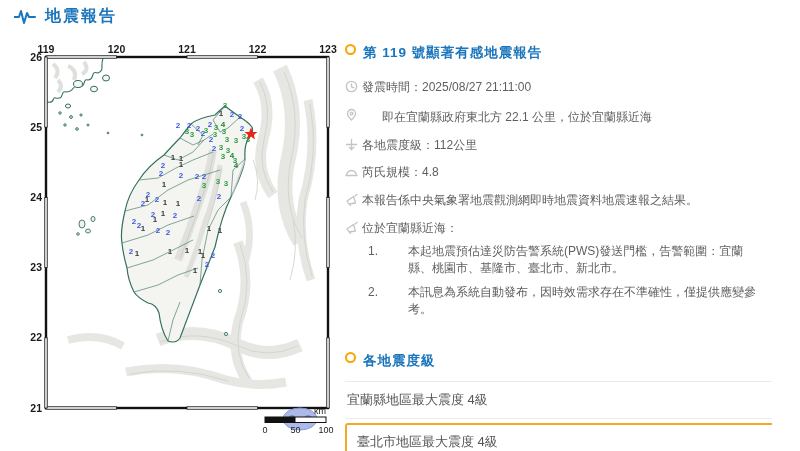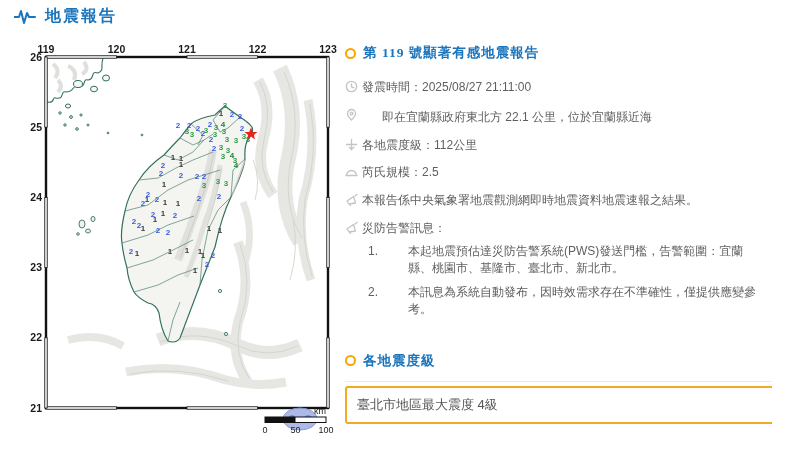--- a/index.html
+++ b/index.html
@@ -8,21 +8,21 @@
 
   
   .hdr{position:absolute;left:14px;top:6px;display:flex;align-items:center;gap:9px;}
   .hdr h1{font-size:16px;font-weight:bold;color:#1b75bc;margin:0;letter-spacing:2px;}
 
   
   .map-wrap{position:absolute;left:8px;top:40px;width:335px;height:411px;}
 
   
   .report{position:absolute;left:345px;top:44px;width:448px;height:407px;color:#5f5f5f;}
-  .sec-title{display:flex;align-items:center;gap:7px;font-size:13.5px;font-weight:bold;color:#1b75bc;letter-spacing:1px;font-family:Liberation Serif, serif;}
+  .sec-title{display:flex;gap:7px;font-size:13.5px;font-weight:bold;color:#1b75bc;letter-spacing:1px;}
   .donut{width:7px;height:7px;border:2.5px solid #f7a600;border-radius:50%;flex:0 0 auto;background:#fff;}
   .details{margin-top:17px;}
   .d-row{display:flex;align-items:flex-start;gap:4px;margin-bottom:11px;font-size:12px;line-height:1.4;color:#5f5f5f;}
   .d-icon{flex:0 0 13px;width:13px;height:13px;margin-top:1px;}
   .d-body{flex:1;}
   .d-sub{margin-left:20px;margin-top:2px;}
   .d-list{margin:6px 0 0 6px;}
   .d-li{display:flex;gap:0;margin-bottom:8px;}
   .d-li .num{flex:0 0 40px;}
   .d-li .txt{flex:1;padding-right:30px;}
@@ -301,61 +301,65 @@
           <div class="d-body">
             <div>各地震度級：112公里</div>
           </div>
         </div>
         <div class="d-row">
           <svg class="d-icon" width="13" height="13" viewBox="0 0 13 13">
             <path d="M1.5,10.5 a5,5 0 0 1 10,0" class="ico"></path>
             <line x1="1" y1="10.5" x2="12" y2="10.5" class="ico"></line>
           </svg>
           <div class="d-body">
-            <div>芮氏規模：2.5</div>
+            <div>芮氏規模：4.8</div>
           </div>
         </div>
         <div class="d-row">
           <svg class="d-icon" width="13" height="13" viewBox="0 0 13 13">
             <path d="M2,8 L8.5,3.5 L10.5,10 L4,11 Z" class="ico"></path>
             <line x1="10" y1="3" x2="12" y2="1.5" class="ico"></line>
             <line x1="4.5" y1="11" x2="5.5" y2="12.5" class="ico"></line>
           </svg>
           <div class="d-body">
             <div>本報告係中央氣象署地震觀測網即時地震資料地震速報之結果。</div>
           </div>
         </div>
         <div class="d-row">
           <svg class="d-icon" width="13" height="13" viewBox="0 0 13 13">
             <path d="M2,8 L8.5,3.5 L10.5,10 L4,11 Z" class="ico"></path>
             <line x1="10" y1="3" x2="12" y2="1.5" class="ico"></line>
             <line x1="4.5" y1="11" x2="5.5" y2="12.5" class="ico"></line>
           </svg>
           <div class="d-body">
-            <div>災防告警訊息：</div>
+            <div>位於宜蘭縣近海：</div>
             <div class="d-list">
               <div class="d-li">
                 <span class="num">1.</span>
                 <span class="txt">本起地震預估達災防告警系統(PWS)發送門檻，告警範圍：宜蘭縣、桃園市、基隆市、臺北市、新北市。</span>
               </div>
               <div class="d-li">
                 <span class="num">2.</span>
                 <span class="txt">本訊息為系統自動發布，因時效需求存在不準確性，僅提供應變參考。</span>
               </div>
             </div>
           </div>
         </div>
       </div>
 
     <div class="int-sec">
       <div class="sec-title">
         <span class="donut"></span>
         <span>各地震度級</span>
       </div>
       <div class="acc-list" id="regions">
+          <div class="acc-row">
+            <span>宜蘭縣地區最大震度 4級</span>
+            <span class="chev"></span>
+          </div>
           <div class="acc-row focused">
             <span>臺北市地區最大震度 4級</span>
           </div>
         </div>
     </div>
   </div>
 
 </div>
 
 </body></html>

